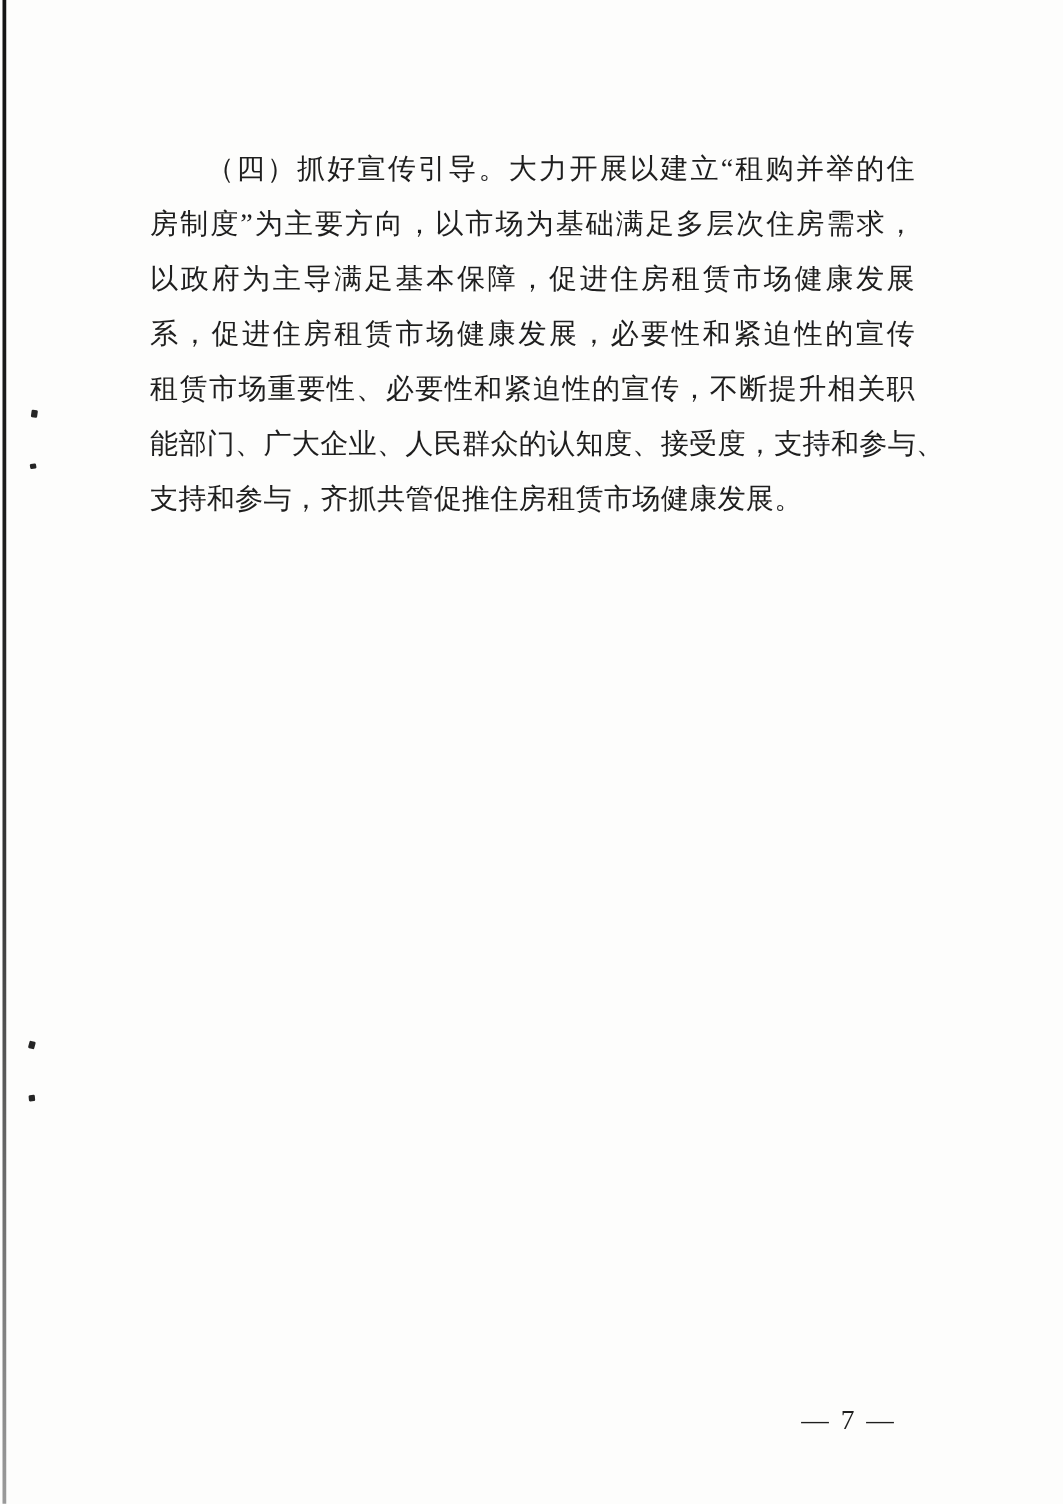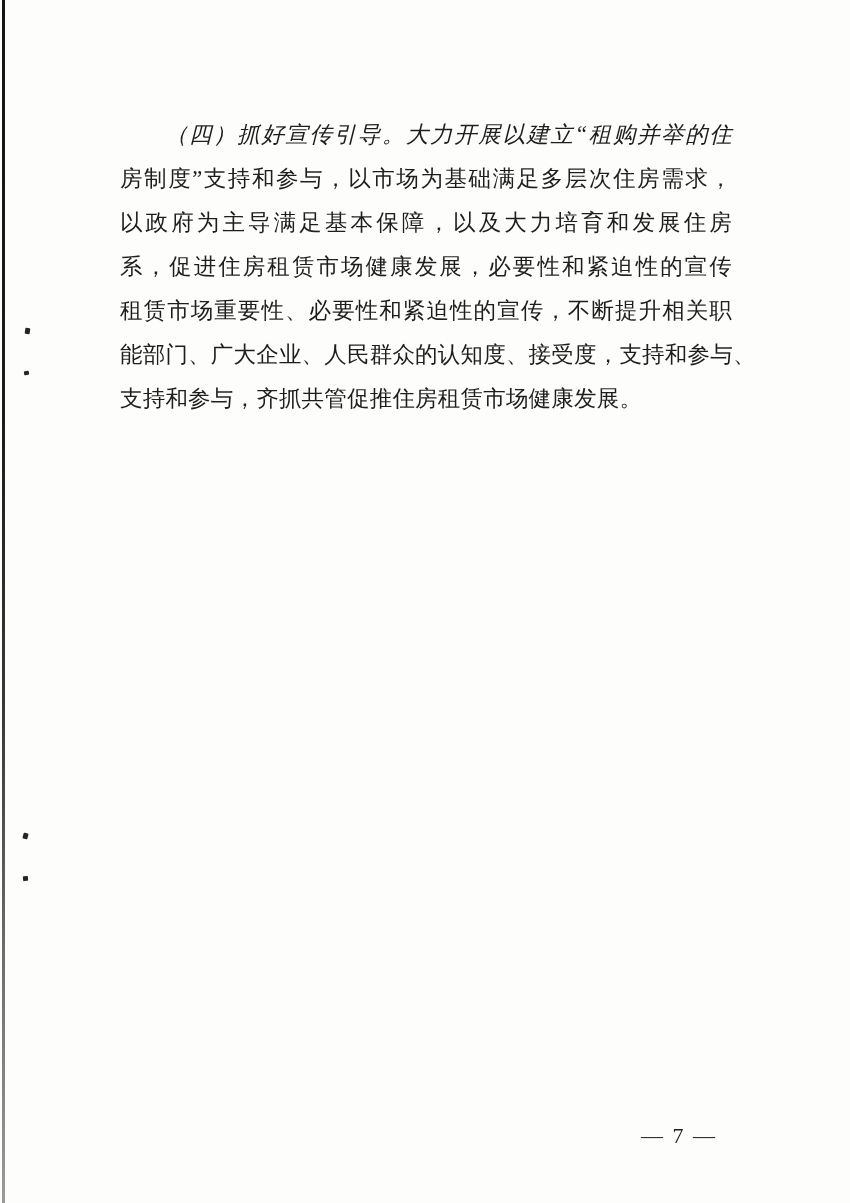--- a/index.html
+++ b/index.html
@@ -53,21 +53,20 @@
   .para .line {
     height: 44px;
     text-align: justify;
     text-align-last: justify;
     text-justify: inter-character;
     white-space: nowrap;
     overflow: visible;
   }
   .para .line.indent {
     text-indent: 2em;
-    font-style: italic;
   }
   .para .line.last {
     text-align: right;
     text-align-last: left;
   }
 
   
   .page-number {
     position: absolute;
     top: 1122px;
@@ -85,22 +84,22 @@
 <div class="page">
 
   <div class="scan-line"></div>
   <div class="speck speck1"></div>
   <div class="speck speck2"></div>
   <div class="speck speck3"></div>
   <div class="speck speck4"></div>
 
   <div class="para">
     <div class="line indent">（四）抓好宣传引导。大力开展以建立“租购并举的住</div>
-    <div class="line">房制度”支持和参与，以市场为基础满足多层次住房需求，</div>
-    <div class="line">以政府为主导满足基本保障，以及大力培育和发展住房</div>
+    <div class="line">房制度”为主要方向，以市场为基础满足多层次住房需求，</div>
+    <div class="line">以政府为主导满足基本保障，促进住房租赁市场健康发展</div>
     <div class="line">系，促进住房租赁市场健康发展，必要性和紧迫性的宣传</div>
     <div class="line">租赁市场重要性、必要性和紧迫性的宣传，不断提升相关职</div>
     <div class="line">能部门、广大企业、人民群众的认知度、接受度，支持和参与、</div>
     <div class="line last">支持和参与，齐抓共管促推住房租赁市场健康发展。</div>
   </div>
 
   <div class="page-number">— 7 —</div>
 
 </div>
 

